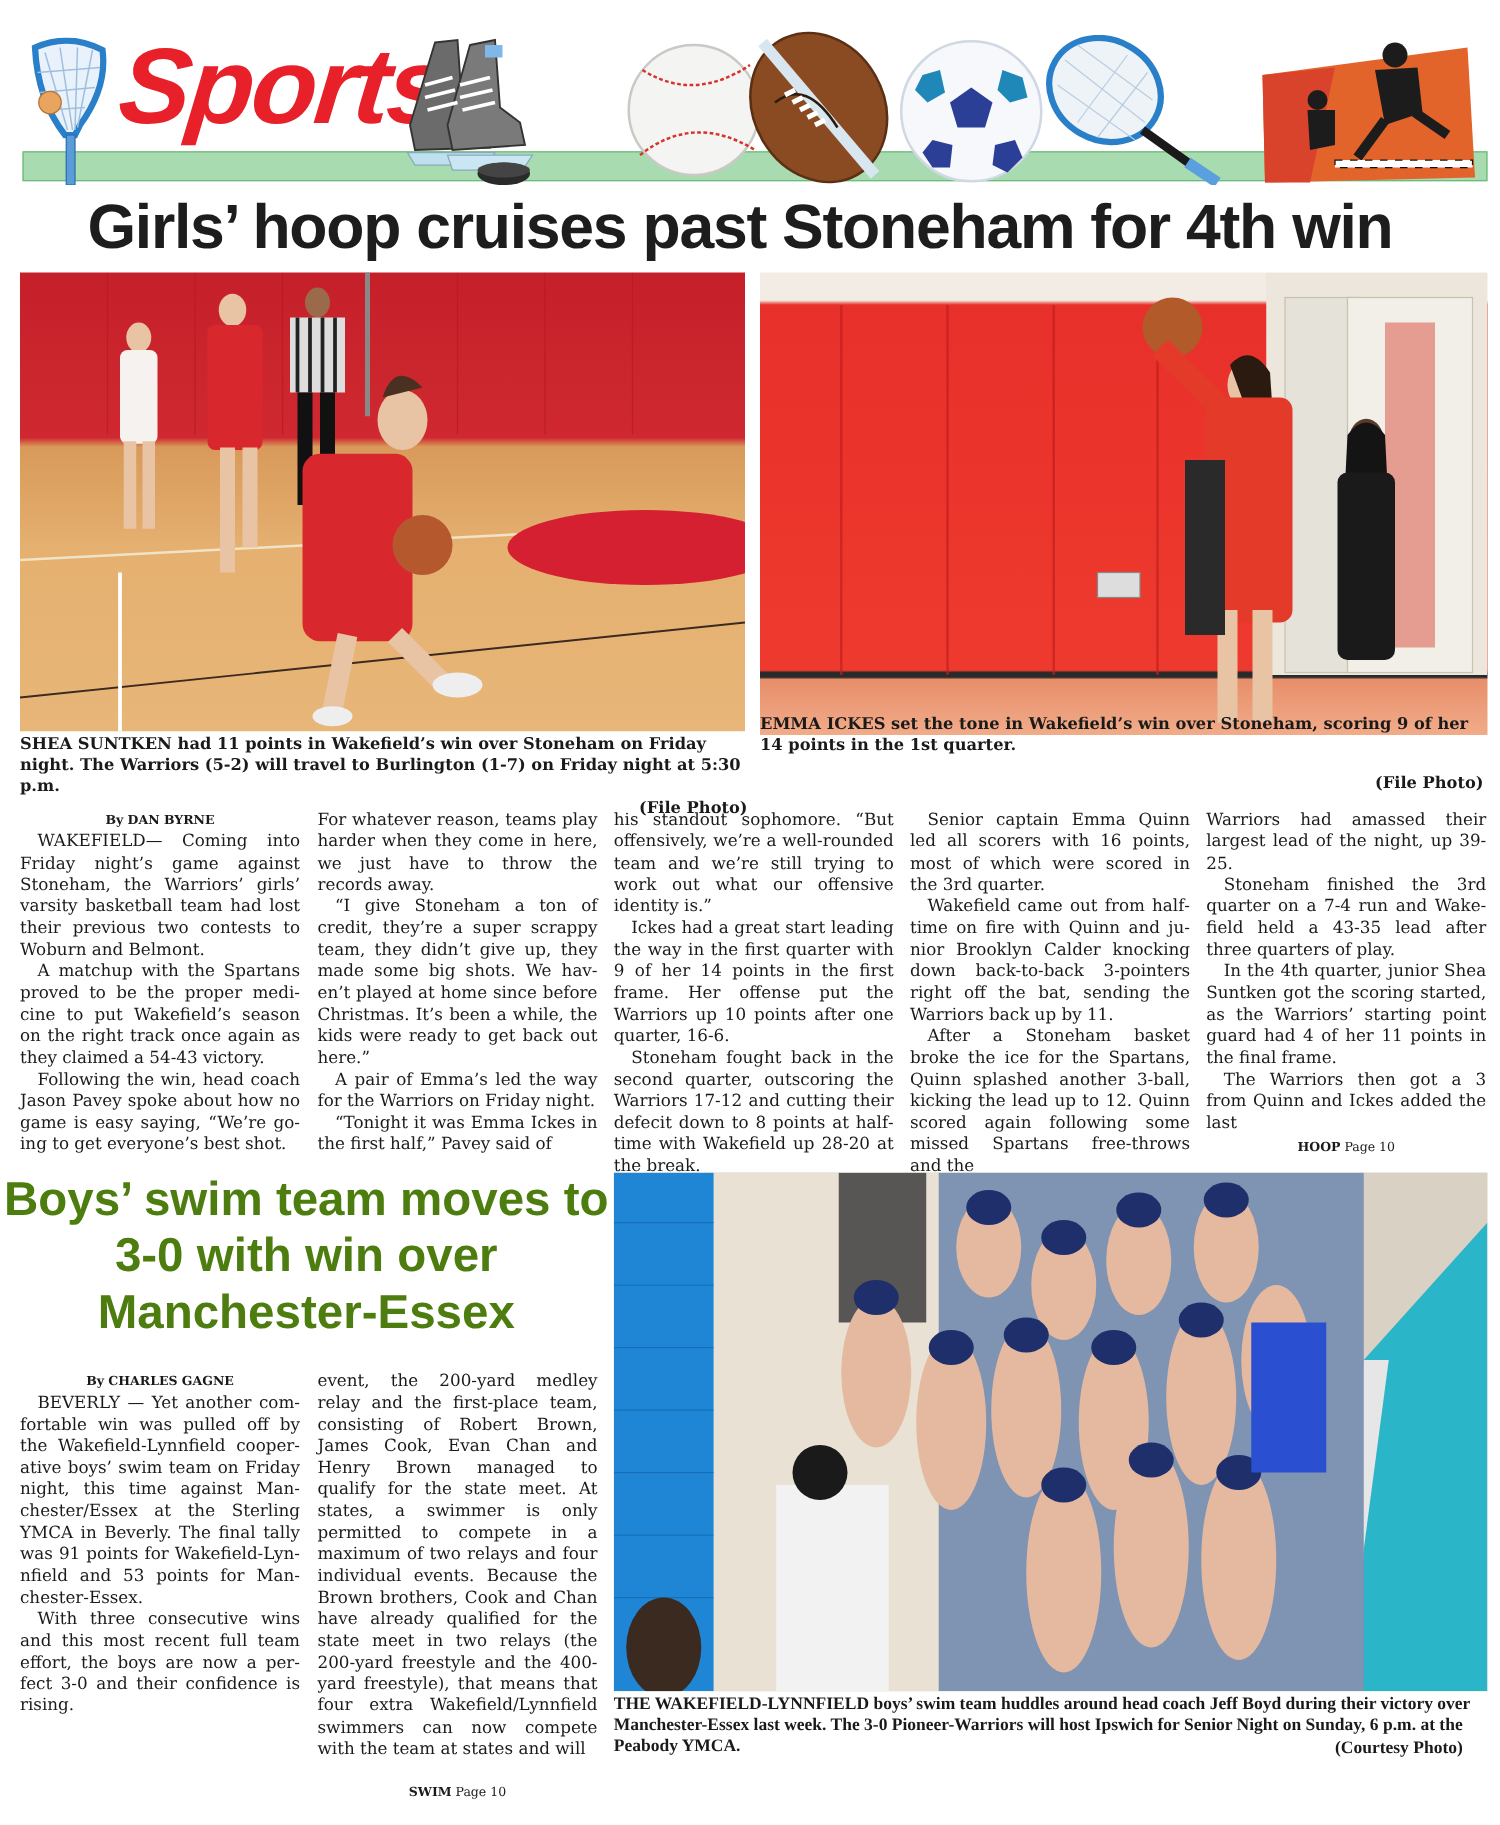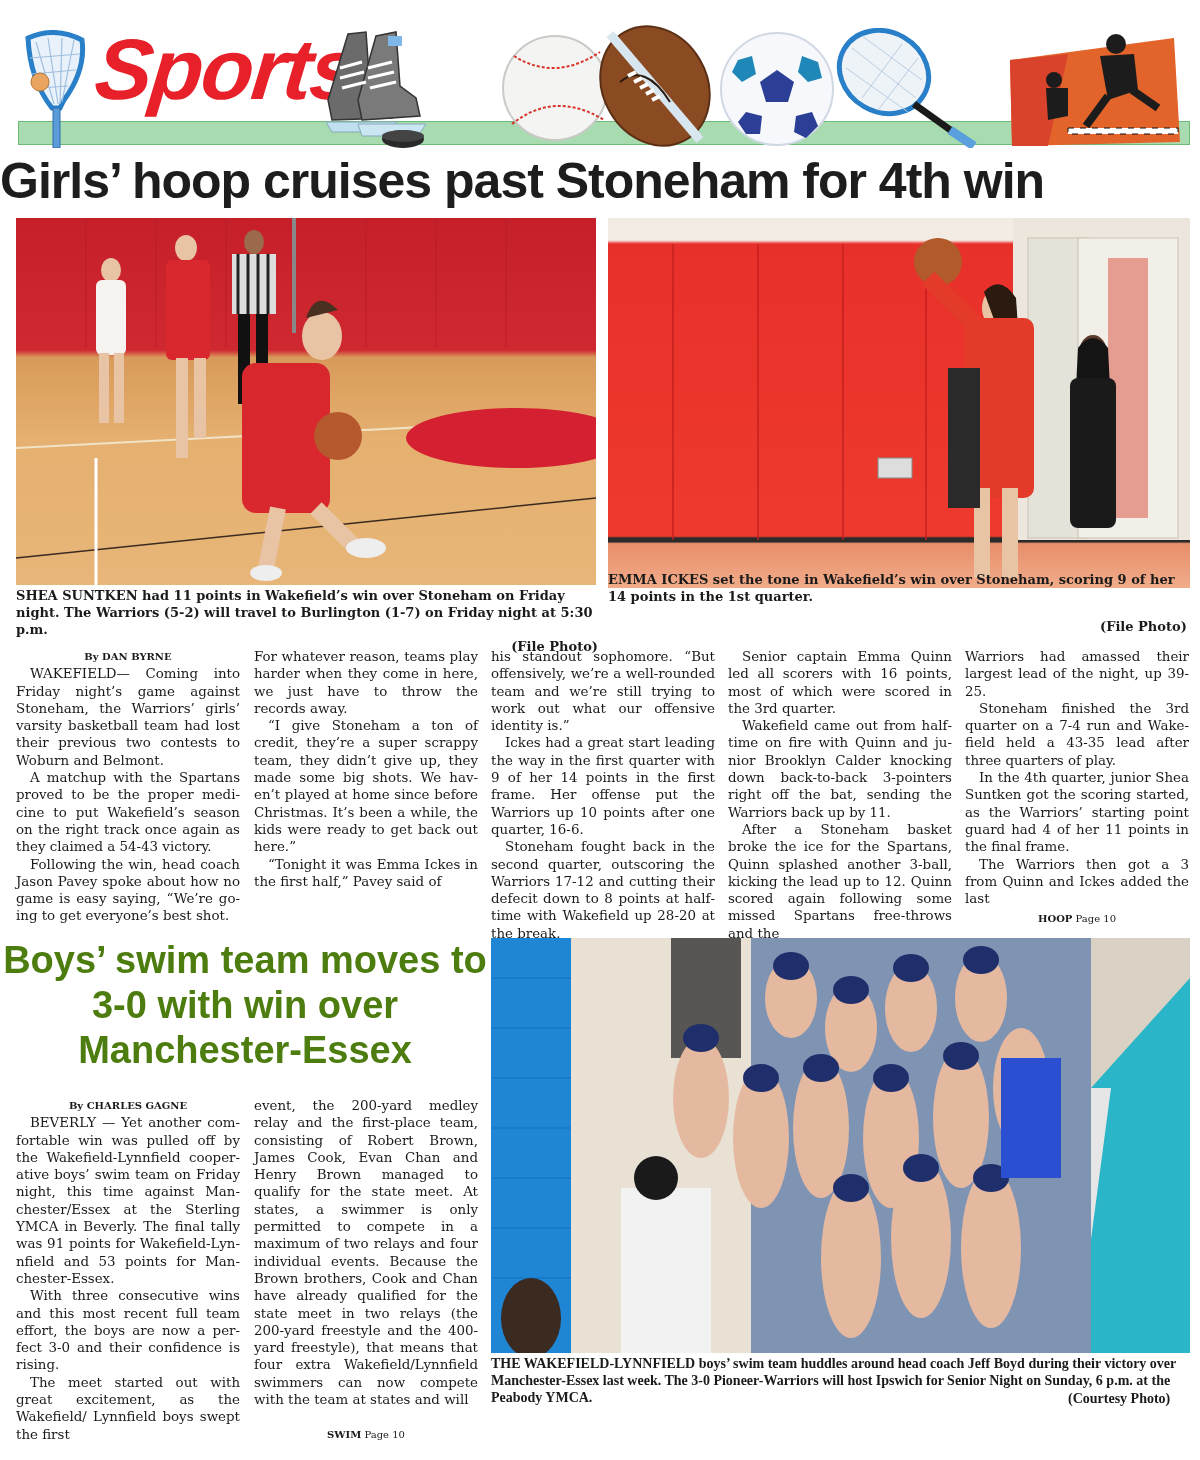--- a/index.html
+++ b/index.html
@@ -6,21 +6,21 @@
     html, body { width: 1200px; height: 1460px; background: #fff; overflow: hidden; }
     body { position: relative; font-family: "DejaVu Serif", "Liberation Serif", serif; color: #1a1a1a; }
 
     
     .masthead { position: absolute; left: 0; top: 0; width: 1200px; height: 150px; }
     .masthead .bar { position: absolute; left: 18px; top: 121px; width: 1172px; height: 24px; background: #a8dbb0; border: 1px solid #6dbb7a; }
     .masthead .title { position: absolute; left: 96px; top: 26px; font-family: "Liberation Sans", sans-serif; font-weight: bold; font-style: italic; font-size: 86px; line-height: 1; color: #e8202a; letter-spacing: -2px; transform: skewX(-6deg); }
     .icon { position: absolute; }
 
     
-    .headline1 { position: absolute; left: 0; top: 152px; width: 1184px; font-family: "Liberation Sans", sans-serif; font-weight: bold; font-size: 50px; color: #1d1d1d; letter-spacing: -1px; }
+    .headline1 { position: absolute; left: 0; top: 152px; width: 1184px; text-align: center; font-family: "Liberation Sans", sans-serif; font-weight: bold; font-size: 50px; color: #1d1d1d; letter-spacing: -1px; }
 
     
     .photo { position: absolute; overflow: hidden; }
     .photo1 { left: 16px; top: 218px; width: 580px; height: 367px; background: linear-gradient(180deg, #c5202a 0%, #cf2830 36%, #d89a5a 38%, #e5b070 60%, #e7b678 100%); }
     .photo2 { left: 608px; top: 218px; width: 582px; height: 370px; background: linear-gradient(180deg, #f3ece4 0%, #f3ece4 6%, #e8302a 7%, #ee3a2e 86%, #2a2a2a 86.5%, #2a2a2a 87.5%, #e88e6a 88%, #f1ac8a 100%); }
     .photo3 { left: 491px; top: 938px; width: 699px; height: 415px; background: #d8d1c4; }
 
     .caption { position: absolute; font-family: "DejaVu Serif", serif; font-weight: bold; font-size: 13px; line-height: 17px; color: #1a1a1a; }
     .caption .credit { display: block; text-align: right; }
 
@@ -212,20 +212,21 @@
 
 <div class="col" style="left:16px;top:648px;width:224px;">
   <p class="byline">By DAN BYRNE</p>
   <p>WAKEFIELD— Coming into Friday night’s game against Stoneham, the Warriors’ girls’ varsity basketball team had lost their previous two contests to Woburn and Belmont.</p>
   <p>A matchup with the Spartans proved to be the proper medi­cine to put Wakefield’s season on the right track once again as they claimed a 54-43 victory.</p>
   <p>Following the win, head coach Jason Pavey spoke about how no game is easy saying, “We’re go­ing to get everyone’s best shot.</p>
 </div>
 <div class="col" style="left:254px;top:648px;width:224px;">
   <p style="text-indent:0">For whatever reason, teams play harder when they come in here, we just have to throw the records away.</p>
   <p>“I give Stoneham a ton of credit, they’re a super scrappy team, they didn’t give up, they made some big shots. We hav­en’t played at home since before Christmas. It’s been a while, the kids were ready to get back out here.”</p>
+  <p>A pair of Emma’s led the way for the Warriors on Friday night.</p>
   <p>“Tonight it was Emma Ickes in the first half,” Pavey said of</p>
 </div>
 <div class="col" style="left:491px;top:648px;width:224px;">
   <p style="text-indent:0">his standout sophomore. “But offensively, we’re a well-round­ed team and we’re still trying to work out what our offensive identity is.”</p>
   <p>Ickes had a great start leading the way in the first quarter with 9 of her 14 points in the first frame. Her offense put the Warriors up 10 points after one quarter, 16-6.</p>
   <p>Stoneham fought back in the second quarter, outscoring the Warriors 17-12 and cutting their defecit down to 8 points at half­time with Wakefield up 28-20 at the break.</p>
 </div>
 <div class="col" style="left:728px;top:648px;width:224px;">
   <p>Senior captain Emma Quinn led all scorers with 16 points, most of which were scored in the 3rd quarter.</p>
   <p>Wakefield came out from half­time on fire with Quinn and ju­nior Brooklyn Calder knocking down back-to-back 3-pointers right off the bat, sending the Warriors back up by 11.</p>
@@ -241,21 +242,20 @@
     <span>Page 10</span>
   </div>
 </div>
 
 <h2 class="headline2">Boys’ swim team moves to 3-0 with win over Manchester-Essex</h2>
 
 <div class="col" style="left:16px;top:1097px;width:224px;">
   <p class="byline">By CHARLES GAGNE</p>
   <p>BEVERLY — Yet another com­fortable win was pulled off by the Wakefield-Lynnfield cooper­ative boys’ swim team on Friday night, this time against Man­chester/Essex at the Sterling YMCA in Beverly. The final tally was 91 points for Wakefield-Lyn­nfield and 53 points for Man­chester-Essex.</p>
   <p>With three consecutive wins and this most recent full team effort, the boys are now a per­fect 3-0 and their confidence is rising.</p>
-  <p>The meet started out with great excitement, as the Wakefield/ Lynnfield boys swept the first</p>
 </div>
 <div class="col" style="left:254px;top:1097px;width:224px;">
   <p style="text-indent:0">event, the 200-yard medley relay and the first-place team, con­sisting of Robert Brown, James Cook, Evan Chan and Henry Brown managed to qualify for the state meet. At states, a swim­mer is only permitted to compete in a maximum of two relays and four individual events. Because the Brown brothers, Cook and Chan have already qualified for the state meet in two relays (the 200-yard freestyle and the 400-yard freestyle), that means that four extra Wakefield/Lynnfield swimmers can now compete with the team at states and will</p>
   <div class="jump" style="margin-top:18px">
     <b>SWIM</b>
     <span>Page 10</span>
   </div>
 </div>
 
 <figure class="photo photo3">

